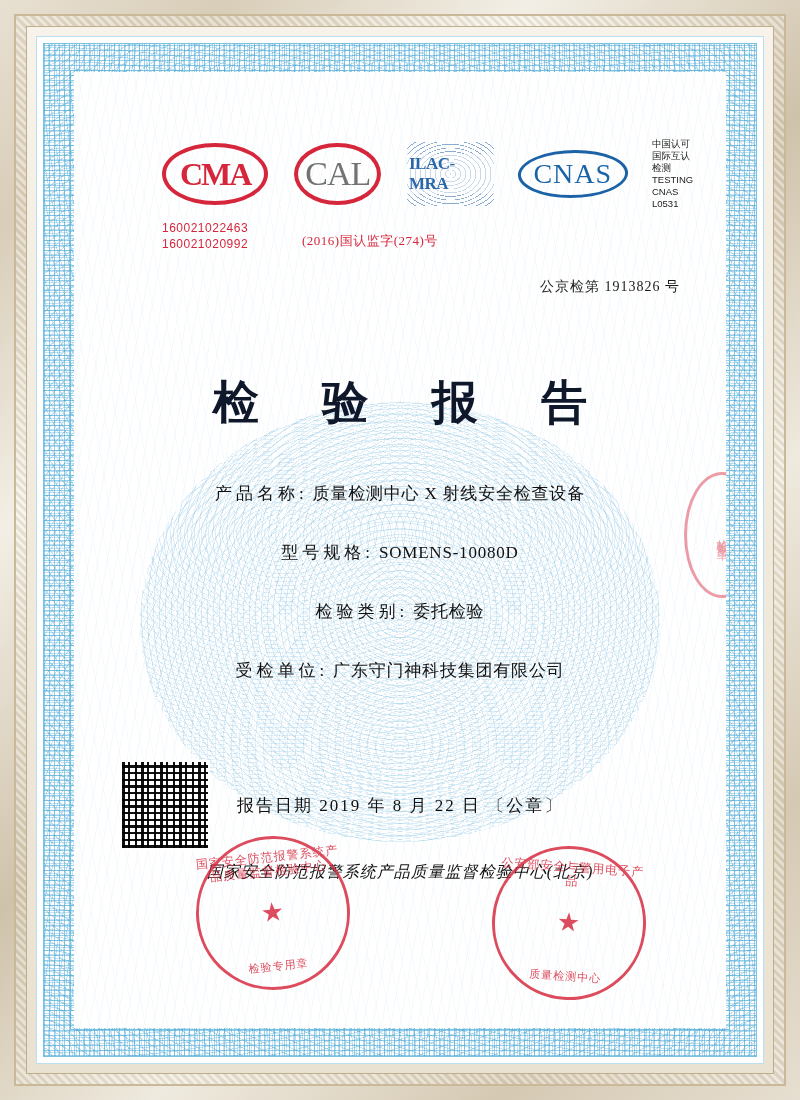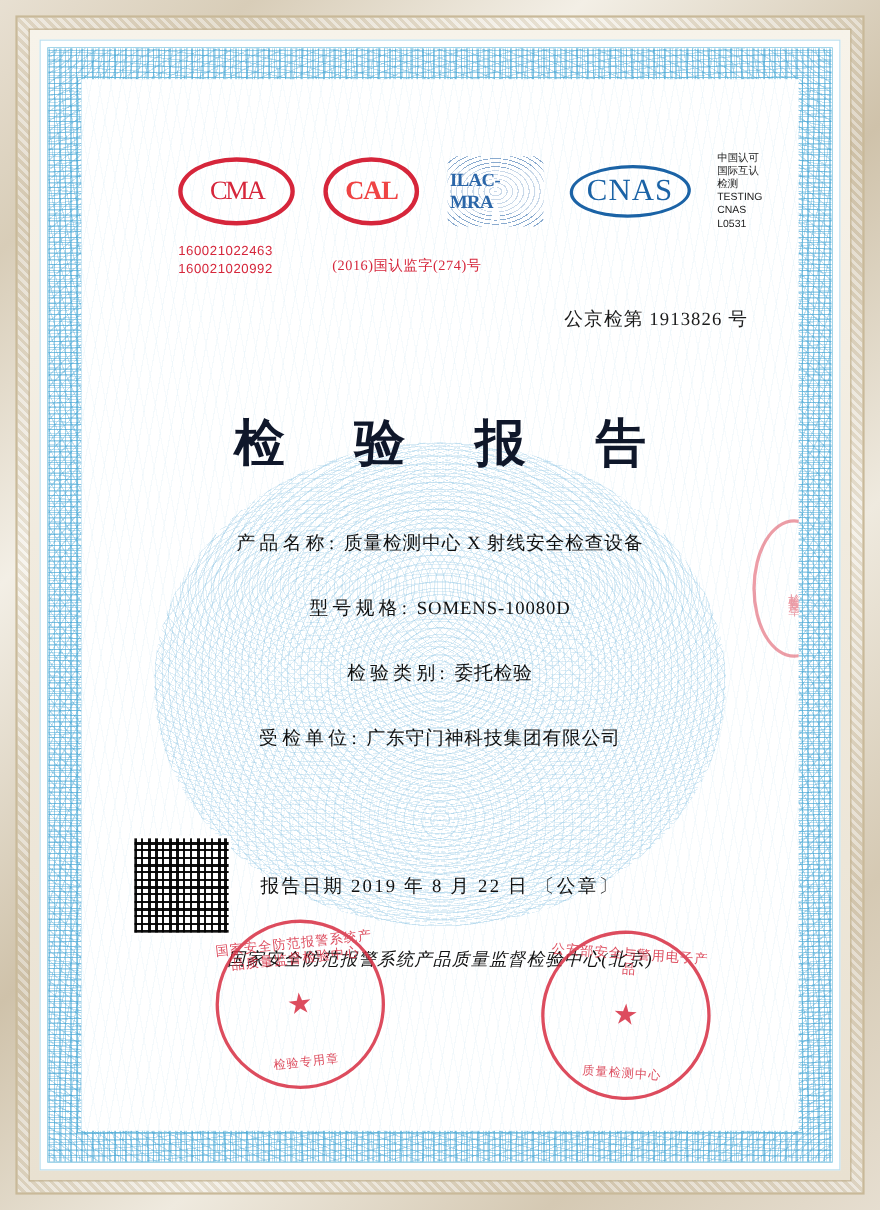--- a/index.html
+++ b/index.html
@@ -112,39 +112,39 @@
   .cma .oval {
     position: absolute; inset: 0;
     border: 4px solid #d6263b;
     border-radius: 50%;
   }
   .cma .txt {
     position: absolute; inset: 0;
     display: flex; align-items: center; justify-content: center;
     color: #d6263b;
     font-family: "Liberation Serif", serif;
-    font-weight: normal;
-    font-size: 24px;
+    font-weight: bold;
+    font-size: 32px;
     letter-spacing: -2px;
   }
   .cal {
     position: relative;
     width: 96px; height: 62px;
   }
   .cal .oval {
     position: absolute; inset: 0;
     border: 4px solid #d6263b;
     border-radius: 50%;
   }
   .cal .txt {
     position: absolute; inset: 0;
     display: flex; align-items: center; justify-content: center;
-    color: #ef4444;
-    font-weight: bold;
-    font-size: 24px;
+    color: #737373;
+    font-weight: normal;
+    font-size: 34px;
     letter-spacing: -1px;
   }
   .ilac {
     position: relative;
     width: 96px; height: 64px;
     color: #2b66a8;
     display:flex; align-items:center; justify-content:flex-start;
     font-weight: bold;
     font-size: 17px;
     letter-spacing: -0.5px;
@@ -198,21 +198,21 @@
     top: 160px;
     color: #d6263b;
     font-size: 13px;
     letter-spacing: 0.5px;
   }
 
   .report-no {
     position: absolute;
     right: 46px;
     top: 206px;
-    font-size: 17px;
+    font-size: 14px;
     color: #1a1a1a;
     letter-spacing: 1px;
   }
 
   .title {
     position: absolute;
     left: 0; right: 0;
     top: 300px;
     text-align: center;
     font-size: 46px;

